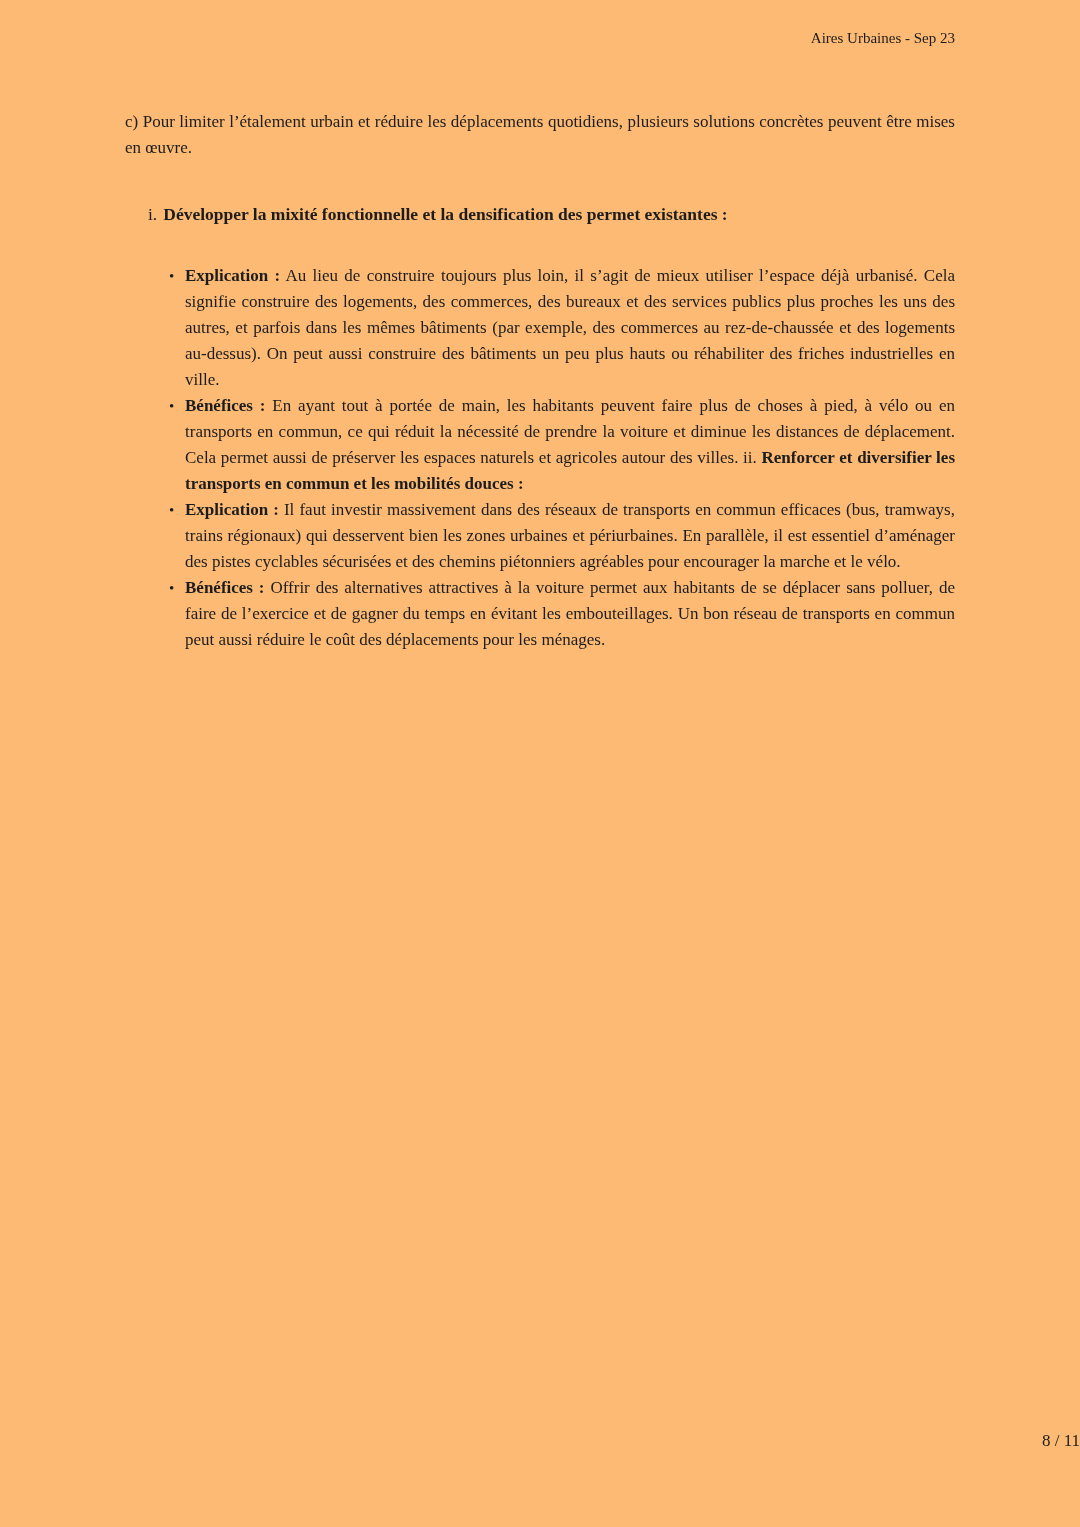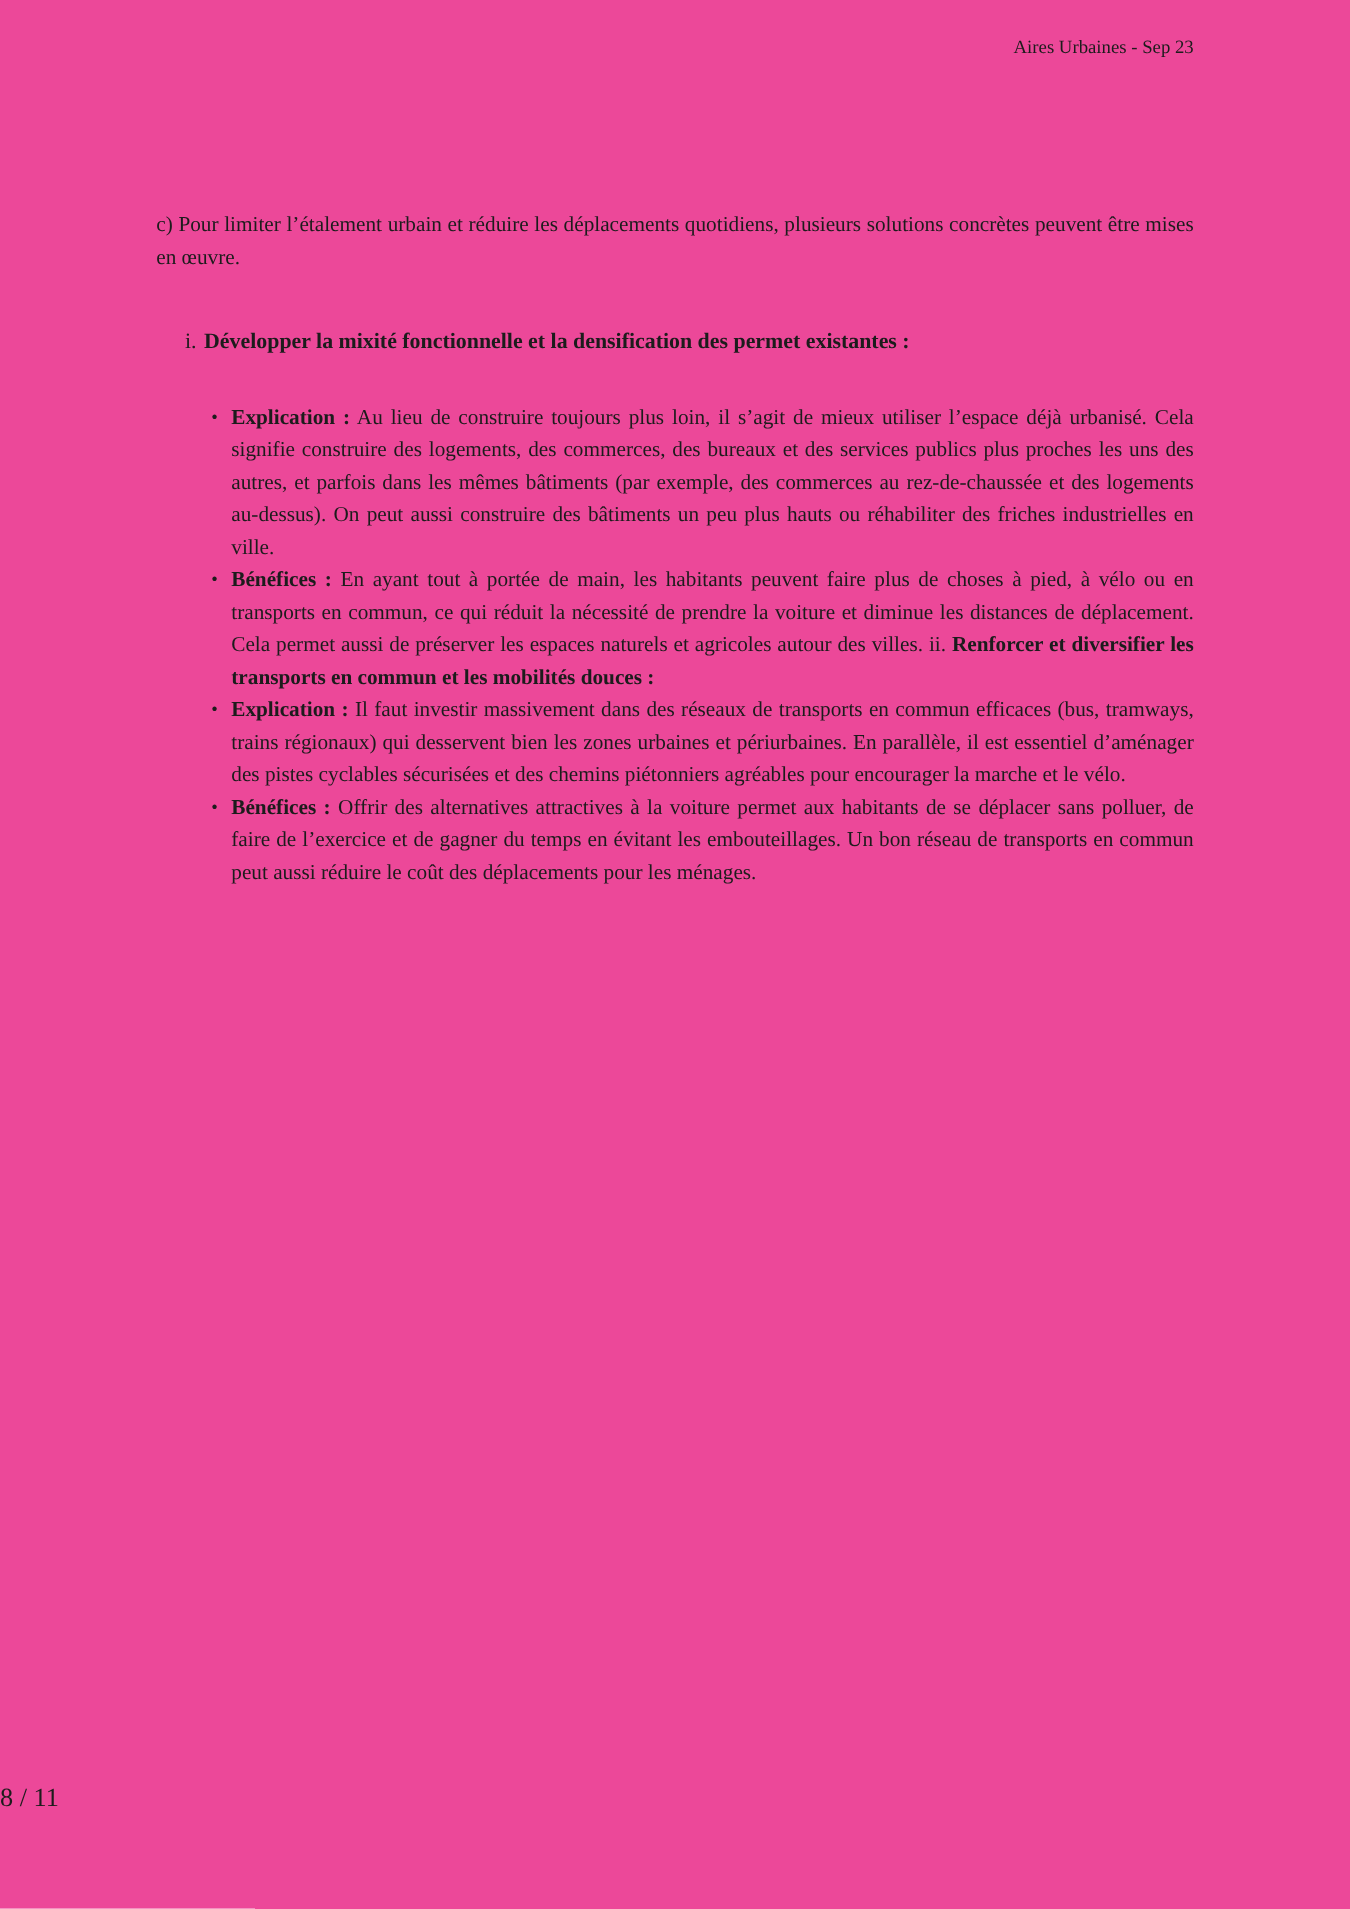--- a/index.html
+++ b/index.html
@@ -2,33 +2,33 @@
 <html lang="fr"><head>
 <meta charset="utf-8">
 <style>
   * { margin: 0; padding: 0; box-sizing: border-box; }
   html, body { background: #ffffff; }
   .page {
     position: relative;
     width: 1080px;
     height: 1527px;
     margin: 0 auto;
-    background: #ec4899;
+    background: #fdba74;
     color: #1c1c1c;
     font-family: "Liberation Serif", "DejaVu Serif", serif;
     padding: 30px 125px 0 125px;
     overflow: hidden;
   }
   .header {
     text-align: right;
     font-size: 15px;
     color: #1c1c1c;
   }
   .intro {
-    margin-top: 120px;
+    margin-top: 62px;
     font-size: 17px;
     line-height: 26px;
     text-align: justify;
   }
   .heading {
     margin-top: 40px;
     margin-left: 23px;
     font-size: 17.5px;
     line-height: 26px;
   }
@@ -49,22 +49,22 @@
     position: absolute;
     left: 44px;
     top: 0;
     font-size: 15px;
   }
   .footer {
     position: absolute;
     left: 0;
     bottom: 76px;
     width: 100%;
-    text-align: left;
-    font-size: 21px;
+    text-align: right;
+    font-size: 17px;
     font-family: Liberation Serif, serif;
   }
 </style>
 </head>
 <body>
 
 <div class="page">
 
   <div class="header">
     <span>Aires Urbaines - Sep 23</span>

